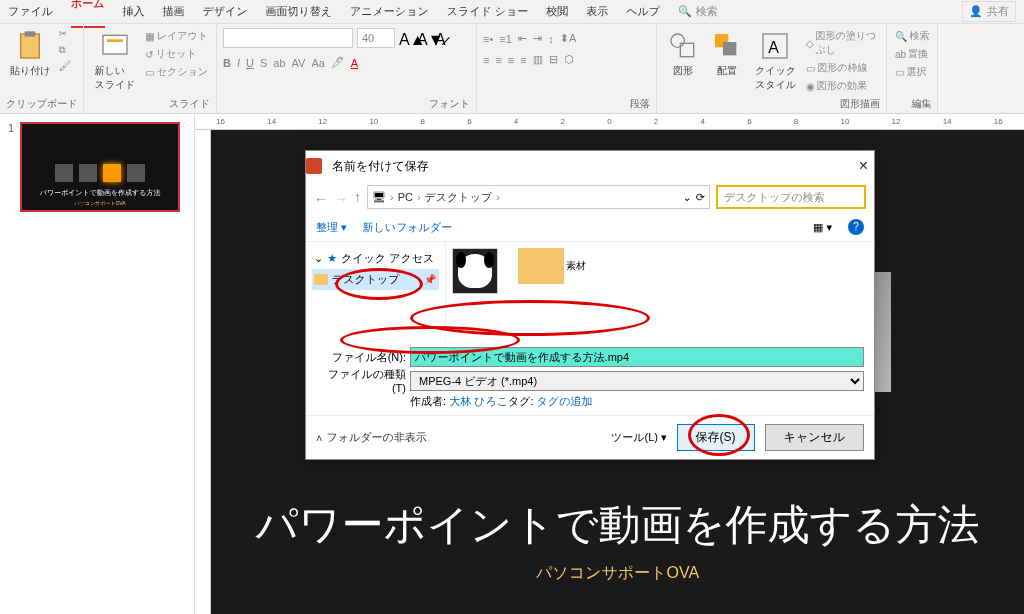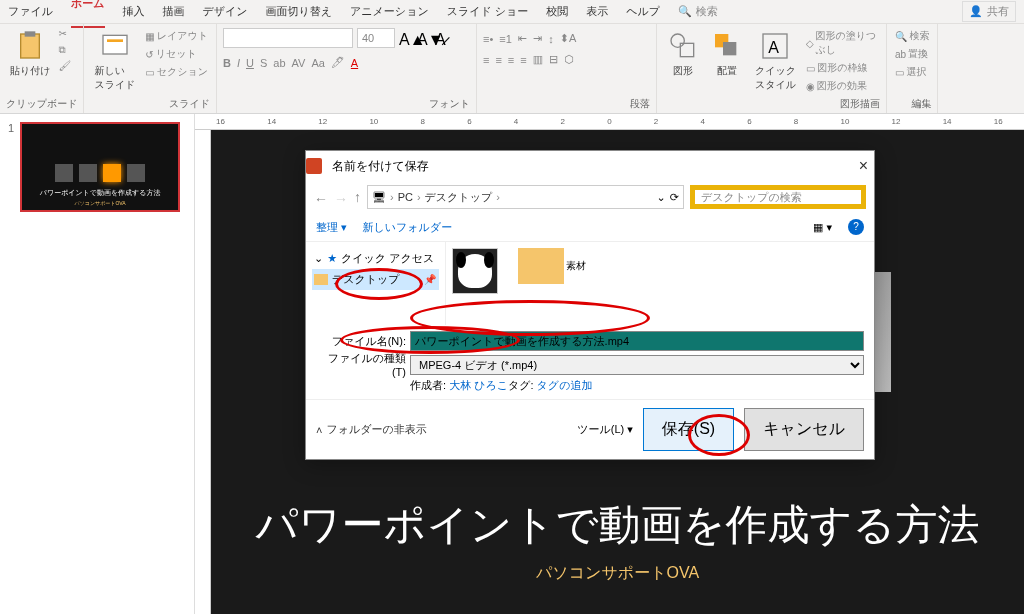--- a/index.html
+++ b/index.html
@@ -54,21 +54,21 @@
 
 .dialog { position: absolute; top: 150px; left: 305px; width: 570px; height: 310px; background: #fff; border: 1px solid #888; box-shadow: 0 4px 20px rgba(0,0,0,0.3); display: flex; flex-direction: column; font-size: 12px; }
 .dlg-title { display: flex; align-items: center; padding: 6px 0; gap: 10px; }
 .dlg-title .ticon { width: 16px; height: 16px; background: #d04423; border-radius: 2px; }
 .dlg-close { margin-left: auto; font-size: 16px; cursor: pointer; color: #333; padding: 0 6px; }
 .dlg-nav { display: flex; align-items: center; padding: 4px 8px; gap: 6px; }
 .nav-arr { color: #888; font-size: 14px; cursor: pointer; }
 .path-box { flex: 1; display: flex; align-items: center; border: 1px solid #ccc; height: 24px; padding: 0 4px; gap: 4px; font-size: 11px; }
 .path-seg { color: #333; }
 .path-sep { color: #888; }
-.search-box { width: 176px; border: 5px solid #eab308; height: 24px; padding: 0 6px; color: #888; font-size: 11px; display: flex; align-items: center; }
+.search-box { width: 150px; border: 2px solid #eab308; height: 24px; padding: 0 6px; color: #888; font-size: 11px; display: flex; align-items: center; }
 .dlg-toolbar { display: flex; align-items: center; padding: 6px 10px; gap: 16px; font-size: 11px; }
 .dlg-toolbar a { color: #0066cc; text-decoration: none; }
 .help-icn { margin-left: auto; width: 16px; height: 16px; background: #0066cc; color: #fff; border-radius: 50%; text-align: center; line-height: 16px; font-size: 10px; }
 .dlg-body { flex: 1; display: flex; border-top: 1px solid #eee; }
 .tree { width: 140px; border-right: 1px solid #eee; padding: 6px; font-size: 11px; }
 .tree-item { display: flex; align-items: center; gap: 4px; padding: 3px 2px; }
 .tree-item.sel { background: #cde8ff; }
 .star { color: #0066cc; }
 .folder-icn { width: 14px; height: 11px; background: #f5c56b; display: inline-block; }
 .pin { color: #888; font-size: 10px; margin-left: auto; }
@@ -76,29 +76,29 @@
 .file-item { display: flex; align-items: center; font-size: 10px; gap: 2px; }
 .file-thumb { width: 46px; height: 46px; background: #222; border: 1px solid #ccc; display: flex; align-items: center; justify-content: center; }
 .dog { width: 34px; height: 34px; background: #fff; border-radius: 50% 50% 40% 40%; position: relative; }
 .dog::before, .dog::after { content: ''; position: absolute; width: 10px; height: 16px; background: #000; border-radius: 50%; top: -2px; }
 .dog::before { left: -2px; } .dog::after { right: -2px; }
 .folder-thumb { width: 46px; height: 36px; background: #f5c56b; }
 
 .dlg-form { padding: 6px 10px; font-size: 11px; }
 .form-row { display: flex; align-items: center; gap: 4px; }
 .form-row .lbl { width: 90px; text-align: right; }
-.form-row input, .form-row select { flex: 1; border: 1px solid #888; height: 20px; padding: 0 4px; font-size: 11px; background: #0f766e; }
+.form-row input, .form-row select { flex: 1; border: 1px solid #888; height: 20px; padding: 0 4px; font-size: 11px; background: #5eead4; }
 .form-row select { background: #f0f0f0; }
 .meta-row { display: flex; padding-left: 94px; }
 .meta-row a { color: #0066cc; text-decoration: none; }
 .dlg-footer { display: flex; align-items: center; padding: 8px 10px; gap: 10px; border-top: 1px solid #eee; }
 .hide-folders { display: flex; align-items: center; gap: 4px; font-size: 11px; color: #333; }
 .dlg-footer .spacer { flex: 1; }
 .tools-btn { font-size: 11px; cursor: pointer; }
-.dlg-btn { border: 1px solid #888; background: #e1e1e1; padding: 10px 18px; font-size: 16px; cursor: pointer; }
+.dlg-btn { border: 1px solid #888; background: #e1e1e1; padding: 4px 18px; font-size: 12px; cursor: pointer; }
 .dlg-btn.primary { border: 1px solid #0078d4; background: #e5f1fb; }
 
 
 .redcircle { position: absolute; border: 3px solid #d00; border-radius: 50%; pointer-events: none; }
 </style>
 </head>
 <body>
 
 <div class="menubar">
   <span class="item">ファイル</span>

